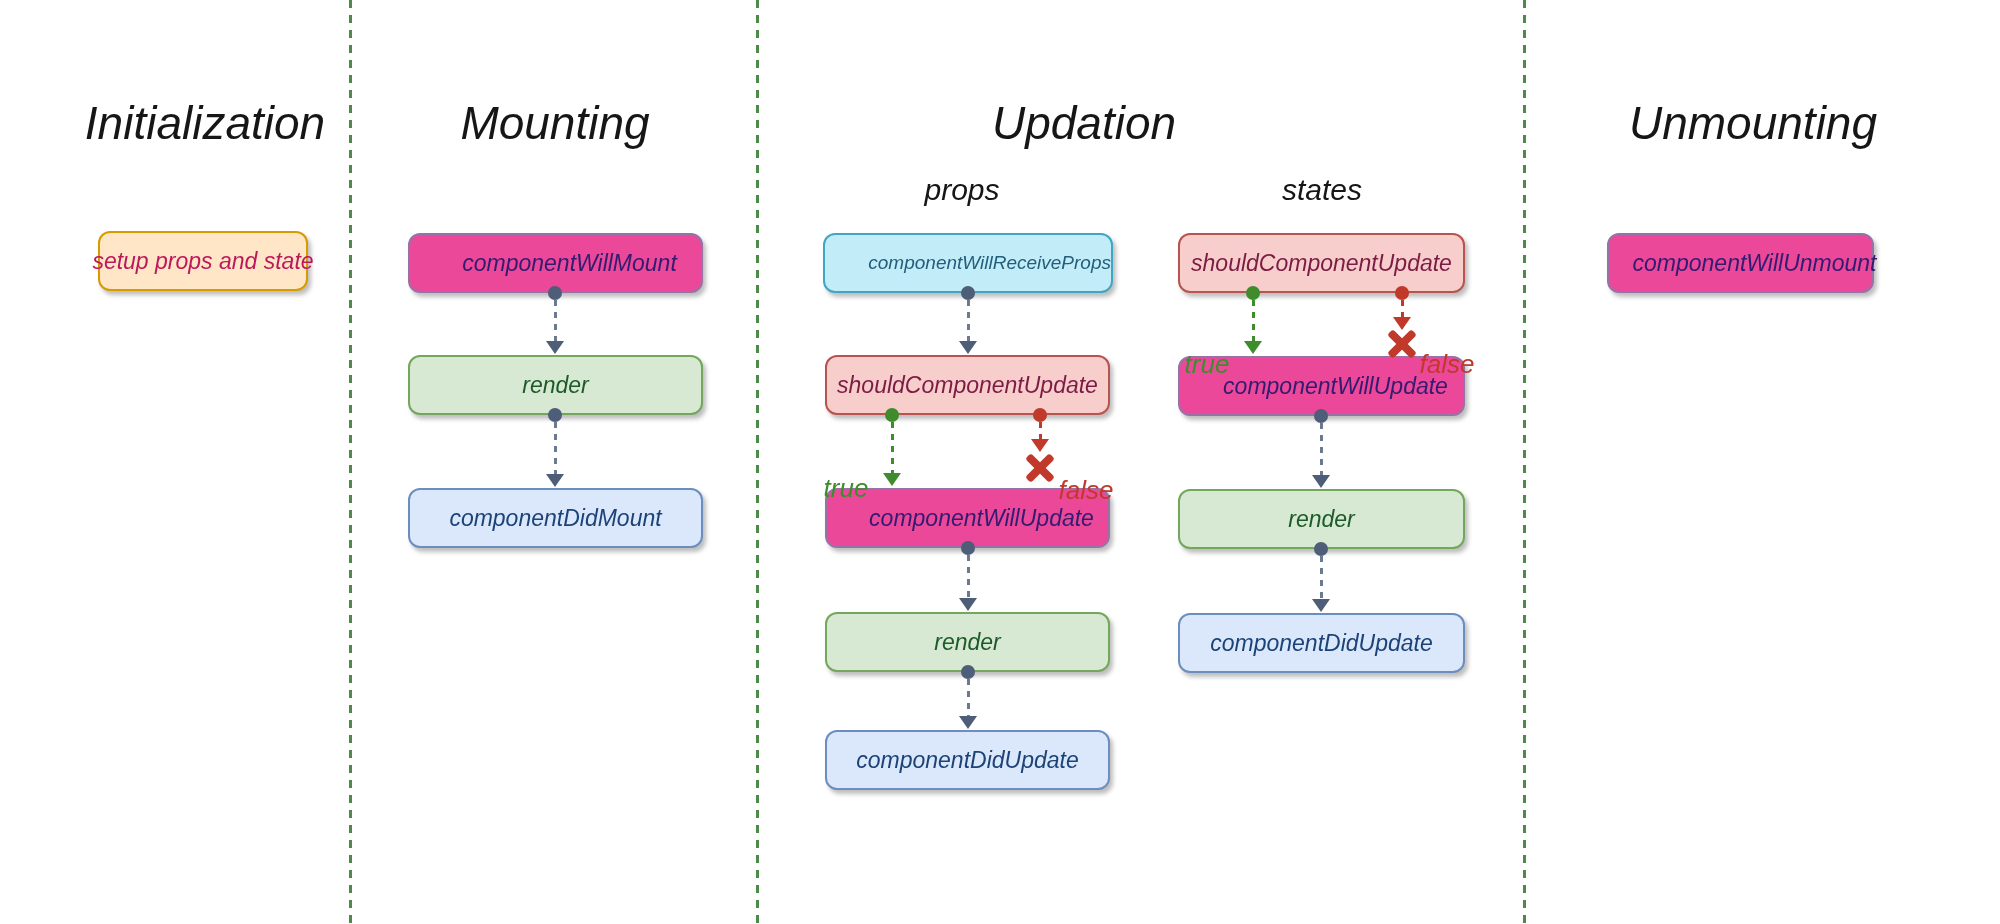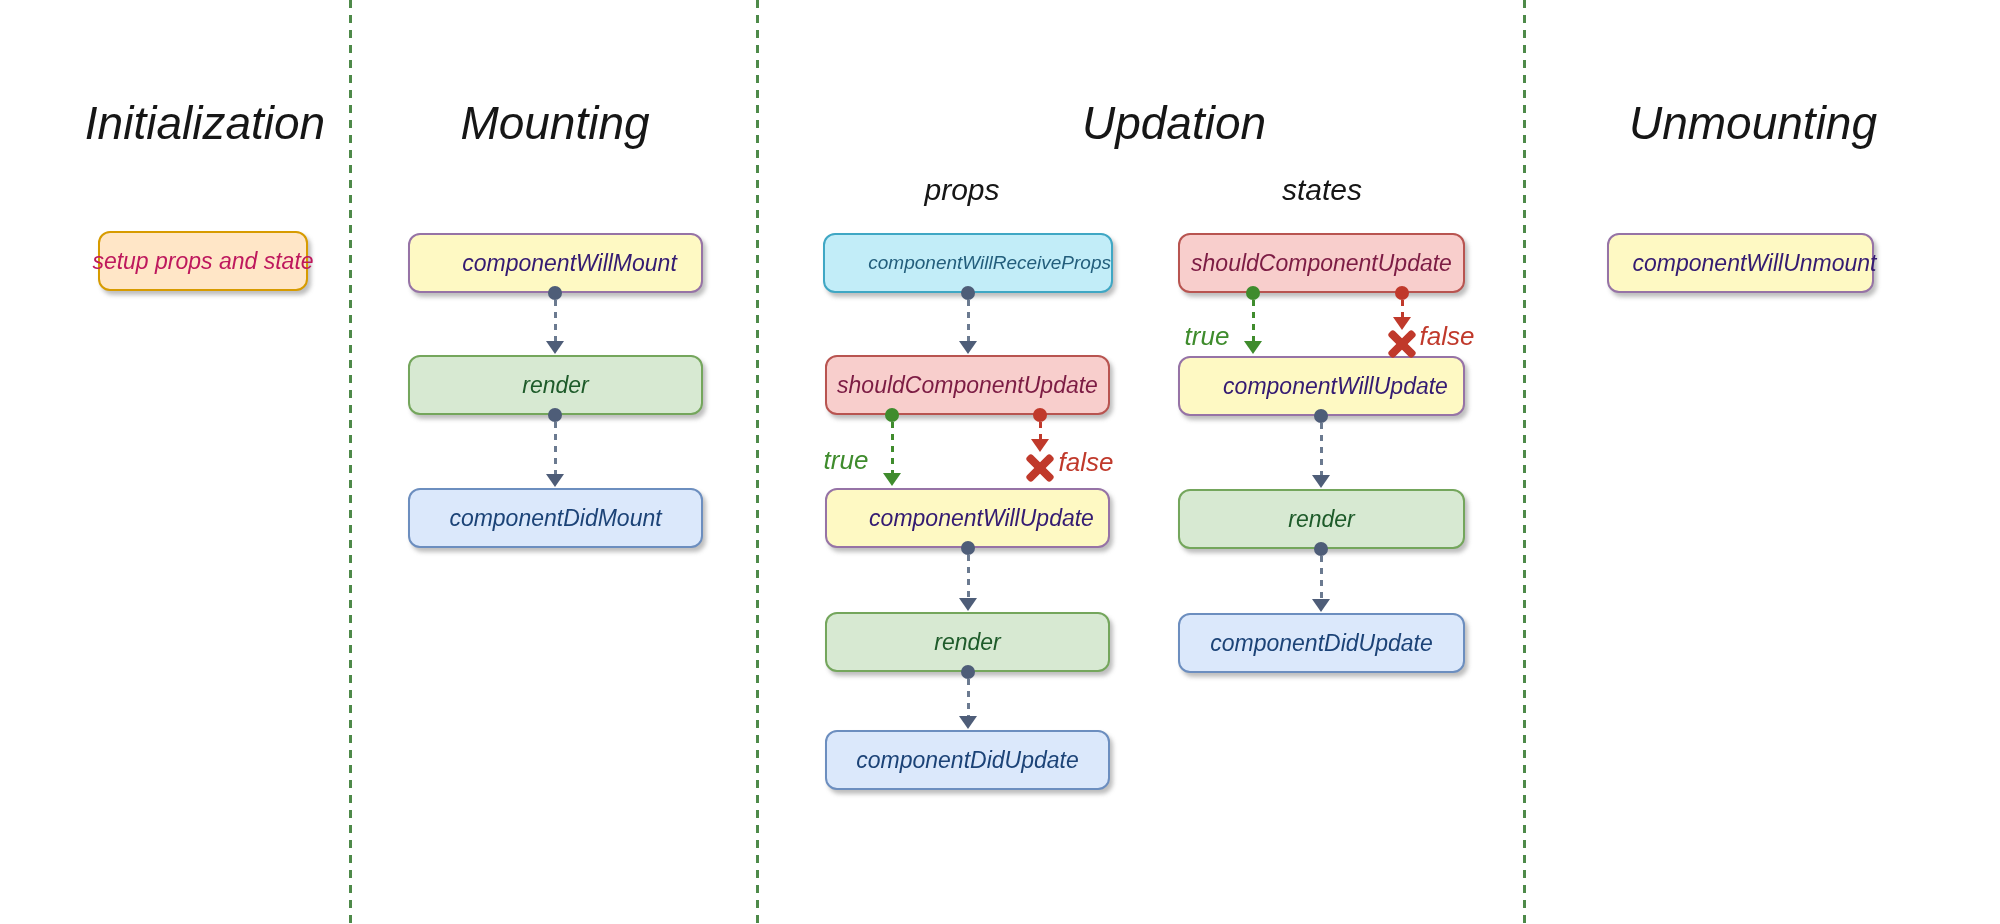--- a/index.html
+++ b/index.html
@@ -9,33 +9,33 @@
     font-style:italic;
   }
   
   .divider{position:absolute;top:0;height:924px;width:3px;
     background:repeating-linear-gradient(to bottom,#4e8a49 0 8px,transparent 8px 15px);}
   .d1{left:349px}.d2{left:756px}.d3{left:1523px}
 
   
   .sec-title{position:absolute;transform:translateX(-50%);white-space:nowrap;
     font-size:46px;line-height:56px;font-weight:500;color:#161616;top:95px;}
-  .t-init{left:205px}.t-mount{left:555px}.t-upd{left:1174px}.t-unmount{left:1753px}
+  .t-init{left:205px}.t-mount{left:555px}.t-upd{left:1084px}.t-unmount{left:1753px}
   .sub-title{position:absolute;transform:translateX(-50%);white-space:nowrap;
     font-size:30px;line-height:40px;font-weight:500;color:#161616;top:170px;}
   .t-props{left:962px}.t-states{left:1322px}
 
   
   .node{position:absolute;height:60px;box-sizing:border-box;border-radius:12px;
     border:2.5px solid;display:flex;align-items:center;justify-content:center;
     font-size:23px;font-weight:500;white-space:nowrap;
     box-shadow:3px 4px 4px rgba(110,110,110,0.45);}
   .node.longtext{font-size:19px;justify-content:flex-end;}
   .v-orange{background:#ffe6c7;border-color:#d79b00;color:#be185d;}
-  .v-purple{background:#fef9c3;border-color:#9673a6;color:#341b72;padding-left:28px;}
+  .v-purple{background:#ec4899;border-color:#9673a6;color:#341b72;padding-left:28px;}
   .v-green {background:#d7e9d2;border-color:#74a65c;color:#1e5b2a;}
   .v-blue  {background:#dbe8fb;border-color:#6c8ebf;color:#1c4377;}
   .v-cyan  {background:#c2edf8;border-color:#3fa7c4;color:#235e7c;}
   .v-red   {background:#f8cecc;border-color:#b85450;color:#7c1c44;}
 
   .n-setup  {left:98px; top:231px;width:210px}
   .n-cwm    {left:408px;top:233px;width:295px}
   .n-mrender{left:408px;top:355px;width:295px}
   .n-cdm    {left:408px;top:488px;width:295px}
   .n-cwrp   {left:823px;top:233px;width:290px}
@@ -64,21 +64,21 @@
 
   
   .xmark{position:absolute;width:0;height:0;}
   .xmark::before,.xmark::after{content:"";position:absolute;left:-17px;top:-4px;
     width:34px;height:8px;border-radius:3px;background:#c0392b;}
   .xmark::before{transform:rotate(45deg);}
   .xmark::after{transform:rotate(-45deg);}
   .x-pr{left:1040px;top:468px}.x-sr{left:1402px;top:344px}
 
   
-  .blabel{position:absolute;transform:translate(-50%,-50%);font-size:26px;font-weight:500;white-space:nowrap;}
+  .blabel{position:absolute;transform:translate(-50%,-50%);font-size:26px;font-weight:500;white-space:nowrap;margin-top:28px;}
   .lbl-true{color:#3f8c2d}.lbl-false{color:#c0392b}
   .bl-ptrue {left:846px; top:460px}
   .bl-pfalse{left:1086px;top:462px}
   .bl-strue {left:1207px;top:336px}
   .bl-sfalse{left:1447px;top:336px}
 </style>
 </head>
 <body>
 
 <div class="canvas">

